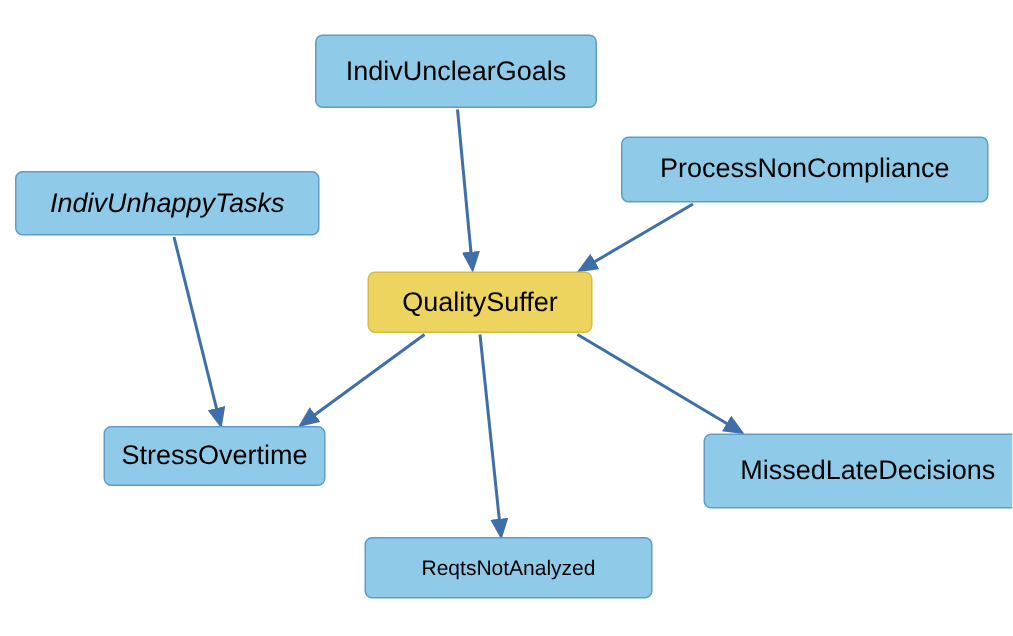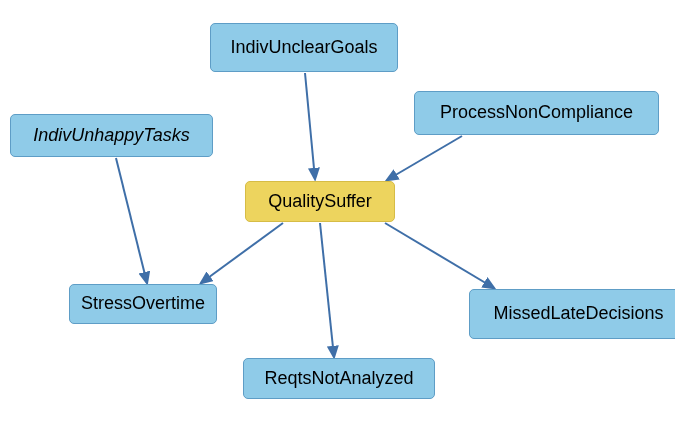--- a/index.html
+++ b/index.html
@@ -86,17 +86,17 @@
       <div class="node node-central" style="left: 245px; top: 181px; width: 150px; height: 41px;">
         <span class="node-label" style="font-size: 18px;">QualitySuffer</span>
       </div>
       <div class="node node-effect" style="left: 69px; top: 284px; width: 148px; height: 40px;">
         <span class="node-label" style="font-size: 18px;">StressOvertime</span>
       </div>
       <div class="node node-effect" style="left: 469px; top: 289px; width: 219px; height: 50px;">
         <span class="node-label" style="font-size: 18px;">MissedLateDecisions</span>
       </div>
       <div class="node node-effect" style="left: 243px; top: 358px; width: 192px; height: 41px;">
-        <span class="node-label" style="font-size: 18px;">ReqtsNotAnalyzed</span>
+        <span class="node-label" style="font-size: 14px;">ReqtsNotAnalyzed</span>
       </div>
     </div>
 
 </div>
 
 </body></html>

